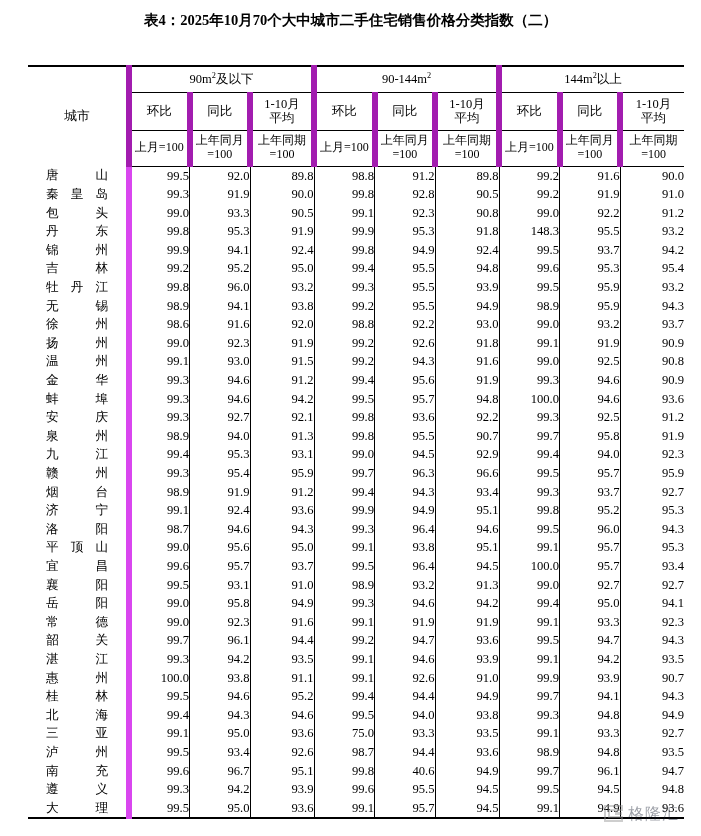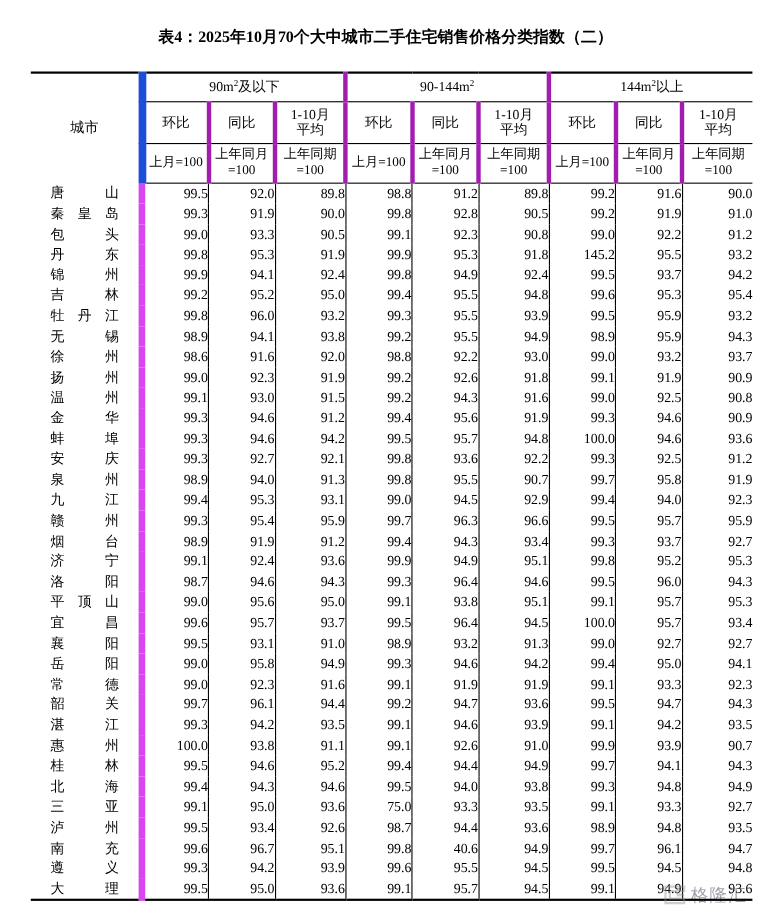--- a/index.html
+++ b/index.html
@@ -21,21 +21,21 @@
     height: 836px;
     position: relative;
     box-sizing: border-box;
   }
 
   .title {
     text-align: center;
     font-weight: bold;
     font-size: 14.5px;
     letter-spacing: 0px;
-    padding-top: 24px;
+    padding-top: 11px;
     font-family: "Liberation Serif", "DejaVu Serif", serif;
   }
 
   .table-wrap {
     position: absolute;
     left: 28px;
     top: 65px;
     width: 645px;
   }
 
@@ -58,40 +58,40 @@
   .rule-top {
     border-top: 2.4px solid #000;
   }
   .rule-bottom {
     border-bottom: 2.4px solid #000;
   }
 
   
   .hdr {
     text-align: center;
-    border-left: 4px solid #a21caf;
+    border-left: 6px solid #a21caf;
     border-right: 1px solid #000;
     border-bottom: 1px solid #000;
     font-size: 12.5px;
     line-height: 1.15;
     padding: 2px 1px;
   }
   .hdr-group {
     height: 26px;
   }
   .hdr-mid {
     height: 38px;
   }
   .hdr-base {
     height: 36px;
     font-size: 12px;
   }
   .city-head {
     text-align: center;
-    border-right: 7px solid #1d4ed8;
+    border-right: 1px solid #1d4ed8;
     font-size: 12.8px;
     vertical-align: middle;
   }
   .noleft { border-left: none; }
   .noright { border-right: none; }
 
   sup { font-size: 0.66em; vertical-align: super; line-height: 0; }
 
   
   tr.datarow td {
@@ -265,21 +265,21 @@
             <td class="num last">91.2</td>
           </tr>
           <tr class="datarow">
             <td class="city"><span class="cityname">丹东</span></td>
             <td class="num">99.8</td>
             <td class="num">95.3</td>
             <td class="num">91.9</td>
             <td class="num">99.9</td>
             <td class="num">95.3</td>
             <td class="num">91.8</td>
-            <td class="num">145.2</td>
+            <td class="num">148.3</td>
             <td class="num">95.5</td>
             <td class="num last">93.2</td>
           </tr>
           <tr class="datarow">
             <td class="city"><span class="cityname">锦州</span></td>
             <td class="num">99.9</td>
             <td class="num">94.1</td>
             <td class="num">92.4</td>
             <td class="num">99.8</td>
             <td class="num">94.9</td>

